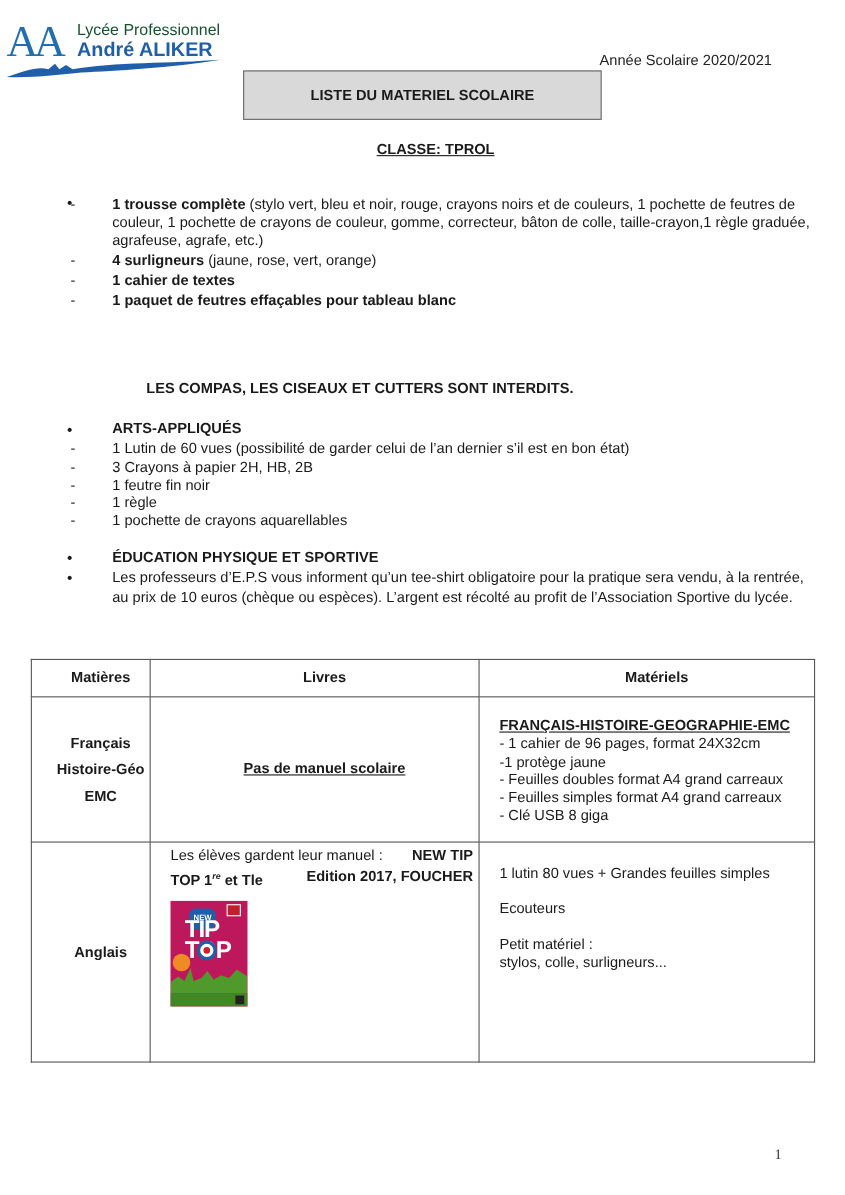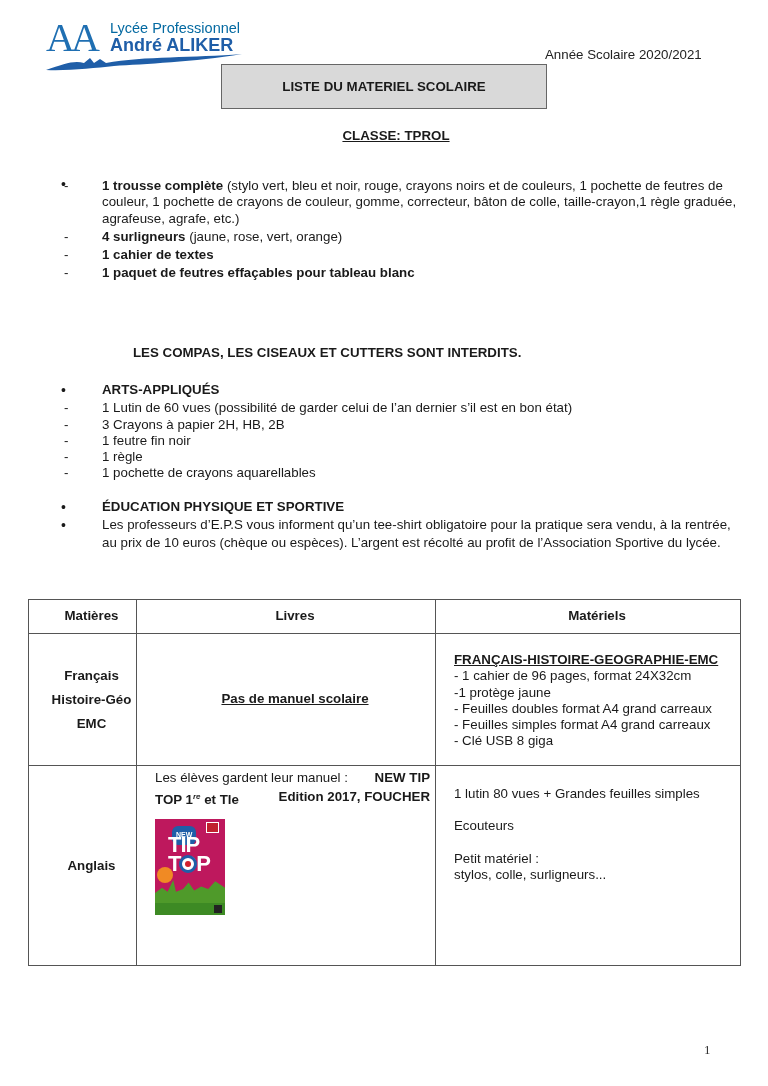--- a/index.html
+++ b/index.html
@@ -1,21 +1,21 @@
 <!DOCTYPE html>
 <html><head>
 <meta charset="utf-8">
 <style>
   * { box-sizing: border-box; margin: 0; padding: 0; }
   html, body { width: 768px; height: 1086px; background: #ffffff; overflow: hidden; }
   body { position: relative; font-family: "Liberation Sans", sans-serif; color: #1a1a1a; font-size: 13.3px; }
 
-  .logo { position: absolute; left: 4px; top: 18px; width: 200px; height: 54px; margin-left: 40px; }
+  .logo { position: absolute; left: 4px; top: 18px; width: 200px; height: 54px; }
   .logo-aa { position: absolute; left: 2px; top: 0; font-family: "Liberation Serif", serif; font-size: 40px; color: #1f6fb2; letter-spacing: -4px; line-height: 40px; font-weight: normal; }
-  .logo-line1 { position: absolute; left: 66px; top: 2px; font-size: 14.5px; color: #0369a1; line-height: 16px; }
+  .logo-line1 { position: absolute; left: 66px; top: 2px; font-size: 14.5px; color: #14532d; line-height: 16px; }
   .logo-line2 { position: absolute; left: 66px; top: 17px; font-size: 18px; font-weight: bold; color: #1f5ea8; line-height: 20px; }
   .logo-wave { position: absolute; left: 0; top: 36px; width: 200px; height: 18px; }
 
   .school-year { position: absolute; left: 545px; top: 47px; font-size: 13.3px; color: #222; }
 
   .title-box { position: absolute; left: 221px; top: 64px; width: 326px; height: 45px; background: #d9d9d9; border: 1px solid #666; display: flex; align-items: center; justify-content: center; }
   .title-box span { font-weight: bold; font-size: 13.3px; }
 
   .classe { position: absolute; left: 12px; width: 768px; top: 128px; text-align: center; font-weight: bold; text-decoration: underline; font-size: 13.3px; }
 

